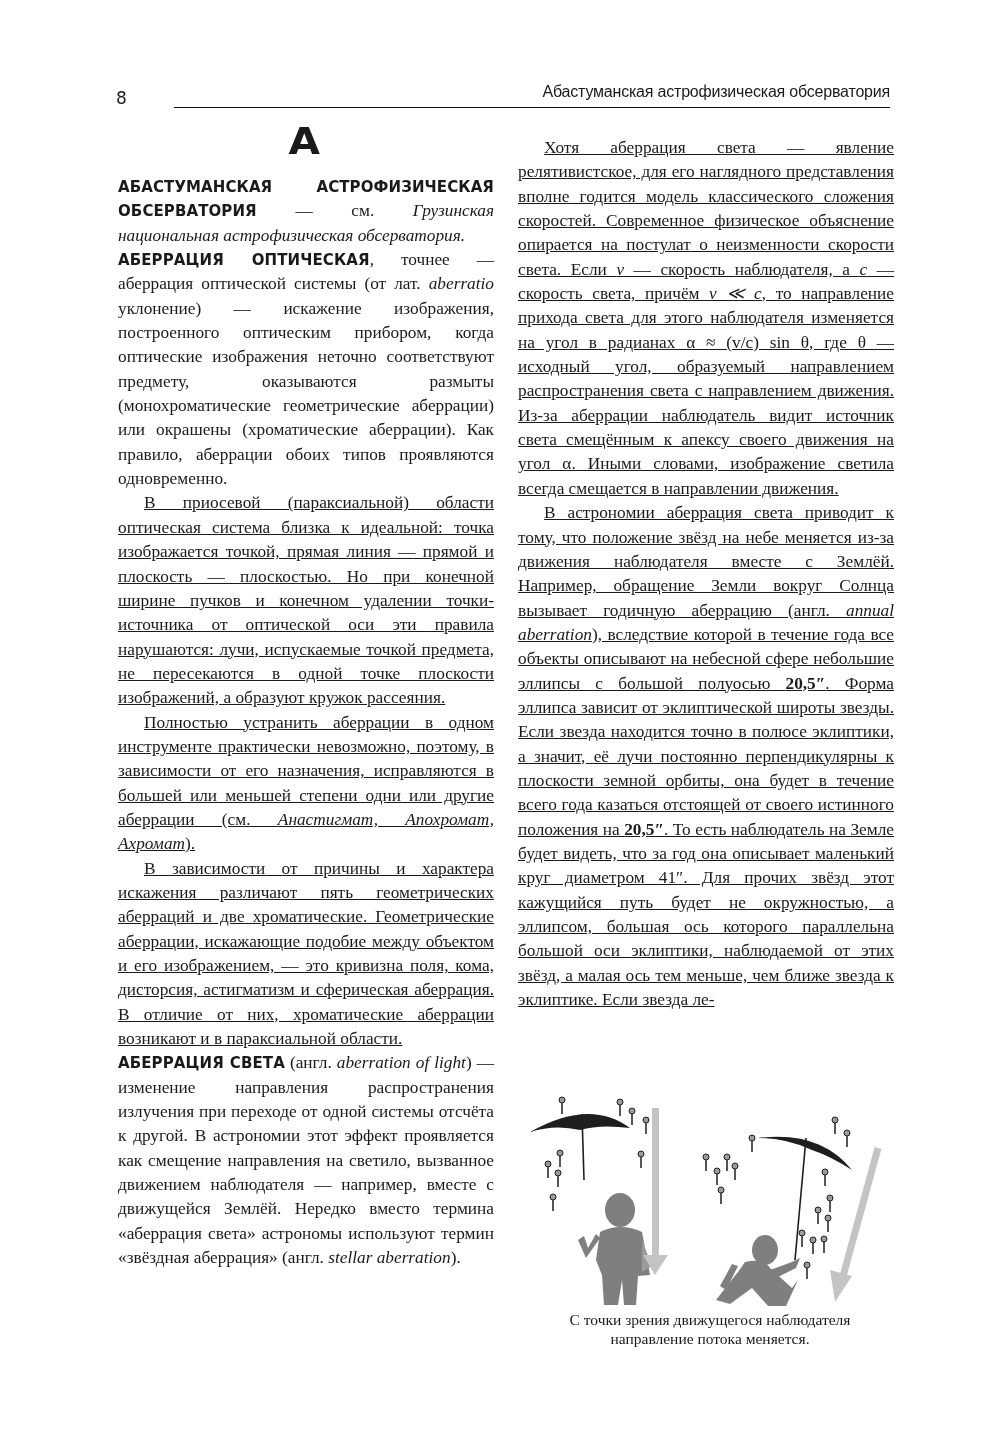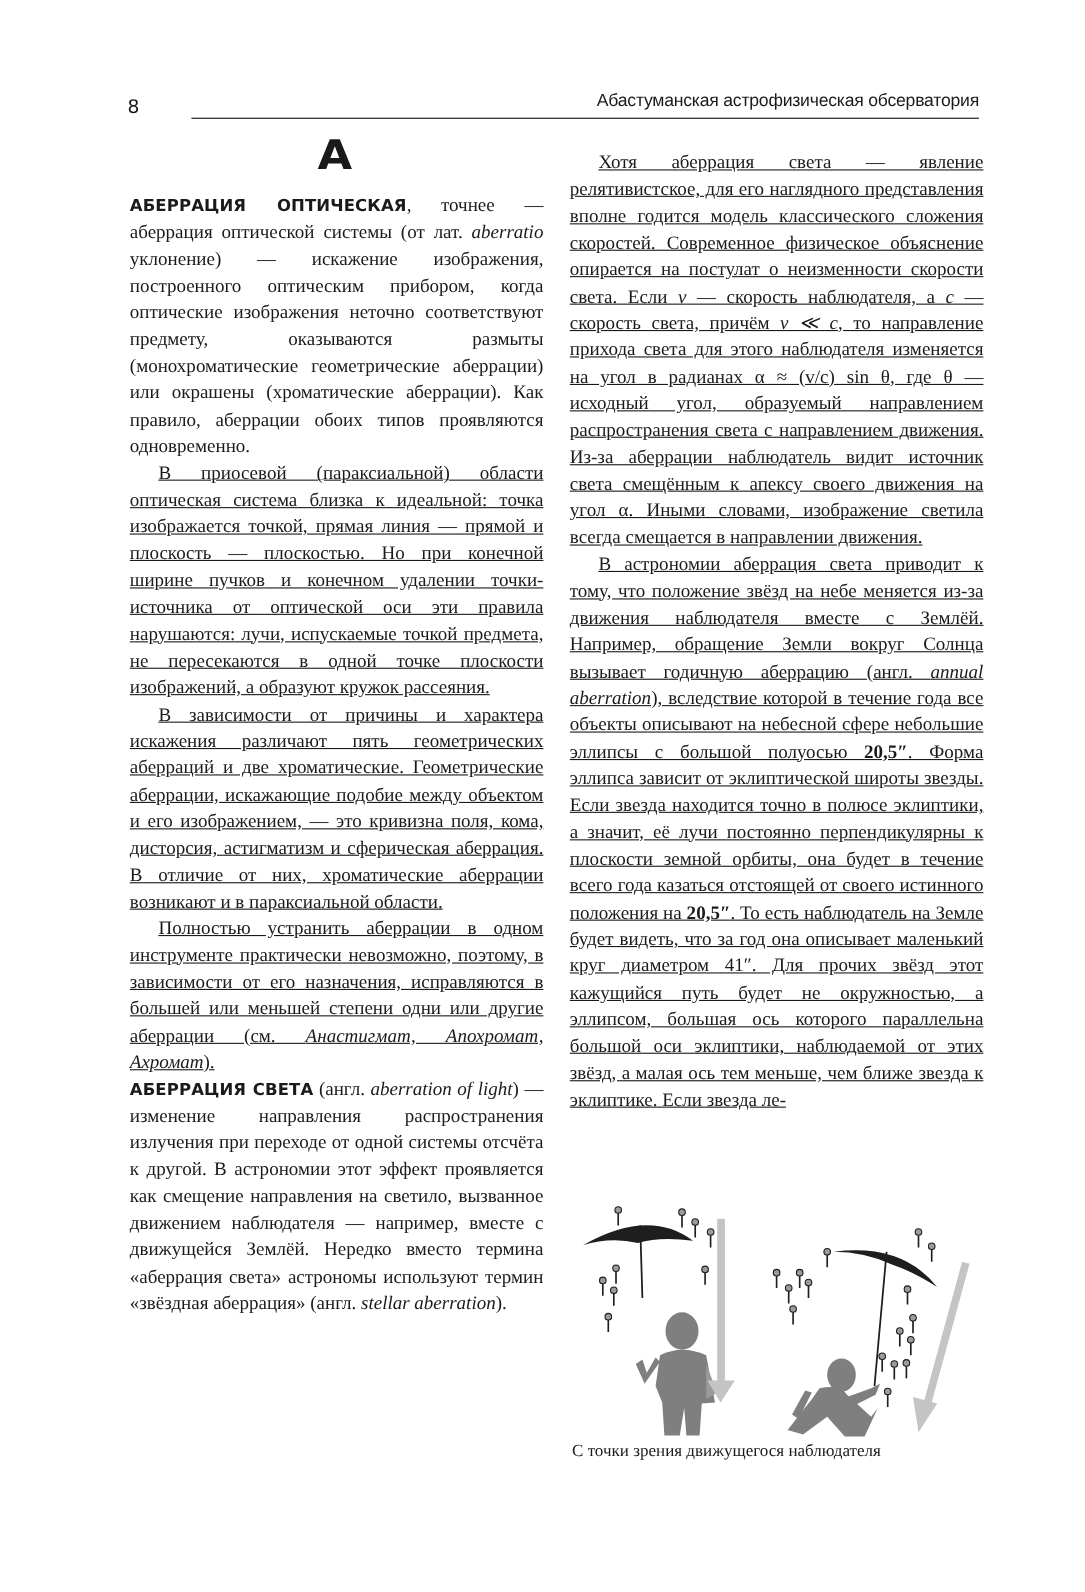--- a/index.html
+++ b/index.html
@@ -10,40 +10,43 @@
   .col { position: absolute; top: 0; width: 376px; font-family: "Liberation Serif", serif; font-size: 17.3px; line-height: 24.35px; text-align: justify; hyphens: manual; }
   .col-left { left: 118px; top: 175px; }
   .col-right { left: 518px; top: 136px; }
   .letter { position: absolute; left: 290px; top: 122px; font-family: "DejaVu Sans", sans-serif; font-weight: bold; font-size: 37px; line-height: 40px; transform: scaleX(1.1); }
   p { margin: 0; }
   p.indent { text-indent: 26px; text-decoration: underline; }
   .term { font-family: "DejaVu Sans", sans-serif; font-weight: bold; font-size: 15px; letter-spacing: 0.1px; }
   em { font-style: italic; }
   b.num { font-weight: bold; margin-top: 48px; }
   .figure { position: absolute; left: 530px; top: 1090px; width: 360px; height: 218px; }
-  .caption { position: absolute; left: 520px; top: 1310px; width: 380px; font-family: "Liberation Serif", serif; font-size: 15.5px; line-height: 19px; }
+  .caption { position: absolute; left: 520px; top: 1310px; width: 380px; text-align: center; font-family: "Liberation Serif", serif; font-size: 15.5px; line-height: 19px; }
 </style>
 </head>
 <body>
 
 <div class="page-num">8</div>
 <div class="running-head">Абастуманская астрофизическая обсерватория</div>
 <div class="head-rule"></div>
 
 <div class="letter">А</div>
 
 <div class="col col-left">
   <p>
+    <span class="term">АБАСТУМАНСКАЯ АСТРОФИЗИЧЕСКАЯ ОБСЕРВАТОРИЯ</span><span> — см. </span><em>Грузинская национальная астрофизическая обсерватория.</em>
+  </p>
+  <p>
     <span class="term">АБЕРРАЦИЯ ОПТИЧЕСКАЯ</span><span>, точнее — аберрация оптической системы (от лат. </span><em>aberratio</em><span> уклонение) — искажение изображения, построенного оптическим прибором, когда оптические изображения неточно соответствуют предмету, оказываются размыты (монохроматические геометрические аберрации) или окрашены (хроматические аберрации). Как правило, аберрации обоих типов проявляются одновременно.</span>
   </p>
   <p class="indent">В приосевой (параксиальной) области оптическая система близка к идеальной: точка изображается точкой, прямая линия — прямой и плоскость — плоскостью. Но при конечной ширине пучков и конечном удалении точки-источника от оптической оси эти правила нарушаются: лучи, испускаемые точкой предмета, не пересекаются в одной точке плоскости изображений, а образуют кружок рассеяния.</p>
-  <p class="indent">В зависимости от причины и характера искажения различают пять геометрических аберраций и две хроматические. Геометрические аберрации, искажающие подобие между объектом и его изображением, — это кривизна поля, кома, дисторсия, астигматизм и сферическая аберрация. В отличие от них, хроматические аберрации возникают и в параксиальной области.</p>
   <p class="indent">
     <span>Полностью устранить аберрации в одном инструменте практически невозможно, поэтому, в зависимости от его назначения, исправляются в большей или меньшей степени одни или другие аберрации (см. </span><em>Анастигмат, Апохромат, Ахромат</em><span>).</span>
   </p>
+  <p class="indent">В зависимости от причины и характера искажения различают пять геометрических аберраций и две хроматические. Геометрические аберрации, искажающие подобие между объектом и его изображением, — это кривизна поля, кома, дисторсия, астигматизм и сферическая аберрация. В отличие от них, хроматические аберрации возникают и в параксиальной области.</p>
   <p>
     <span class="term">АБЕРРАЦИЯ СВЕТА</span><span> (англ. </span><em>aberration of light</em><span>) — изменение направления распространения излучения при переходе от одной системы отсчёта к другой. В астрономии этот эффект проявляется как смещение направления на светило, вызванное движением наблюдателя — например, вместе с движущейся Землёй. Нередко вместо термина «аберрация света» астрономы используют термин «звёздная аберрация» (англ. </span><em>stellar aberration</em><span>).</span>
   </p>
 </div>
 
 <div class="col col-right">
   <p class="indent">
     <span>Хотя аберрация света — явление релятивистское, для его наглядного представления вполне годится модель классического сложения скоростей. Современное физическое объяснение опирается на постулат о неизменности скорости света. Если </span><em>v</em><span> — скорость наблюдателя, а </span><em>c</em><span> — скорость света, причём </span><em>v ≪ c</em><span>, то направление прихода света для этого наблюдателя изменяется на угол в радианах </span><span>α ≈ (v/c) sin θ</span><span>, где θ — исходный угол, образуемый направлением распространения света с направлением движения. Из-за аберрации наблюдатель видит источник света смещённым к апексу своего движения на угол α. Иными словами, изображение светила всегда смещается в направлении движения.</span>
   </p>
   <p class="indent">
@@ -186,13 +189,14 @@
       <g>
           <circle cx="277" cy="175" r="3"></circle>
           <line x1="277" y1="178" x2="277" y2="189" stroke-width="1.5"></line>
         </g>
     </g>
   </svg>
 </div>
 
 <div class="caption">
   <div>С точки зрения движущегося наблюдателя</div>
+  <div>направление потока меняется.</div>
 </div>
 
 </body></html>

